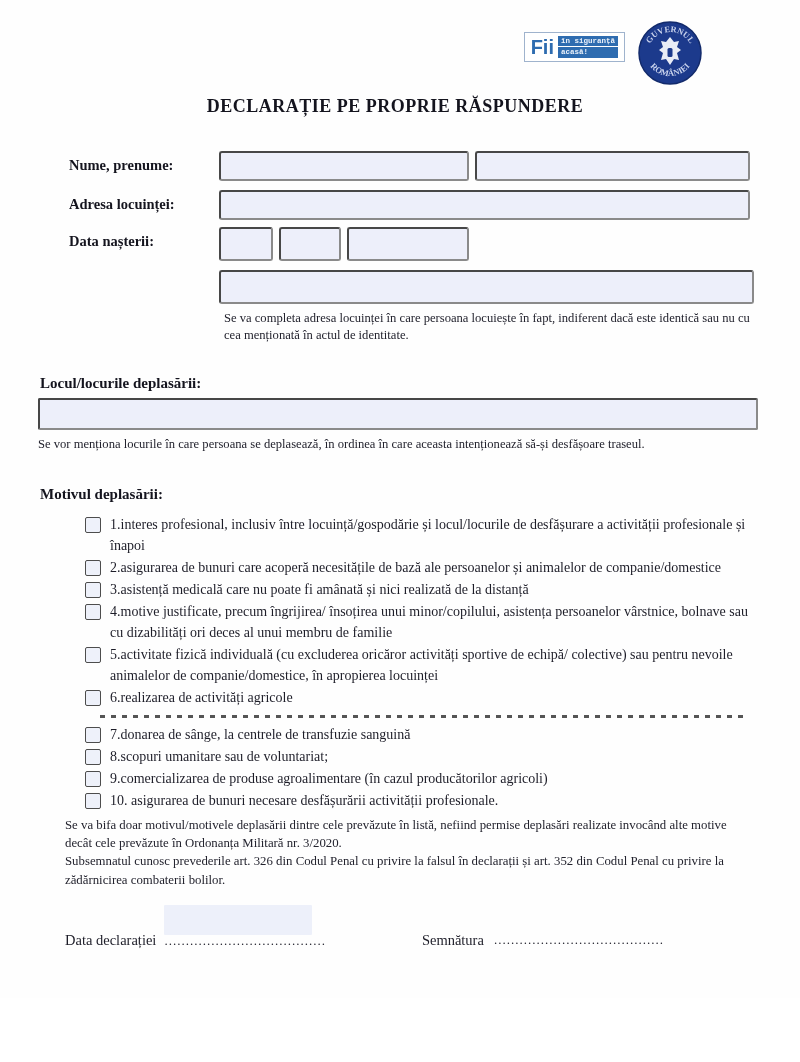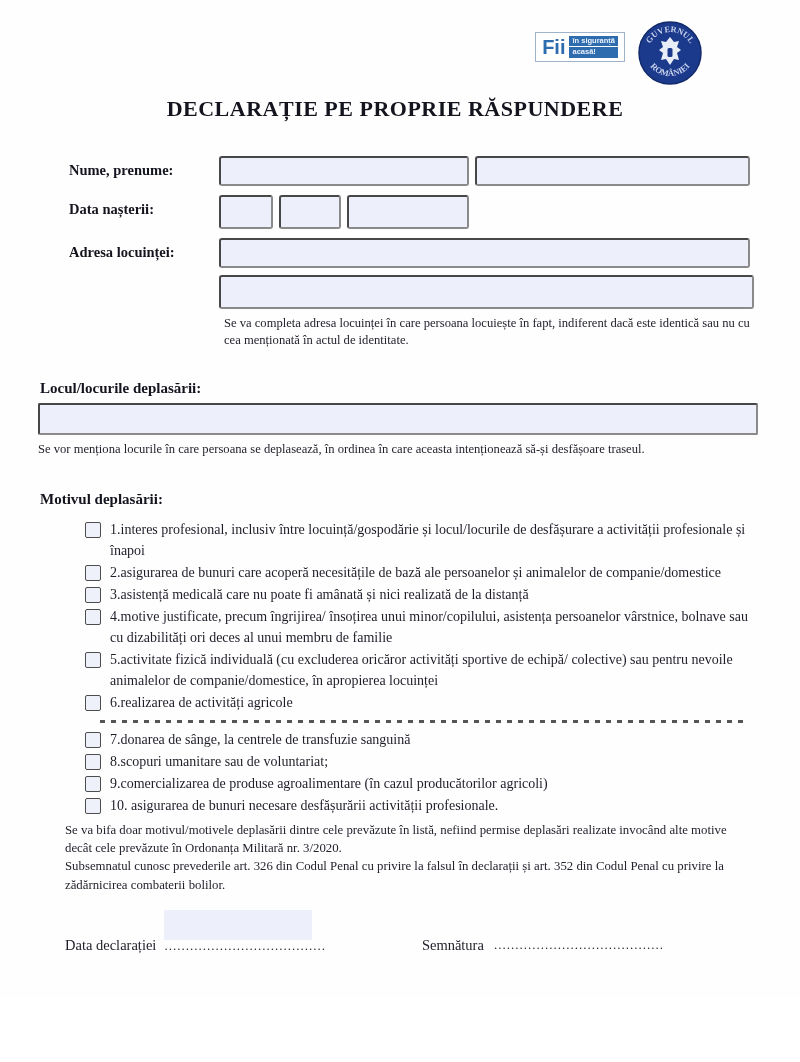--- a/index.html
+++ b/index.html
@@ -21,27 +21,27 @@
     display:flex;align-items:center;gap:4px;
     border:1px solid #9fb3cd;background:#fff;
     padding:3px 6px;
     font-family:"Liberation Sans", sans-serif;
   }
   .fii-word{font-size:20px;font-weight:bold;color:#2e6cb0;line-height:1;}
   .fii-lines{display:flex;flex-direction:column;gap:1px;}
   .fii-chip{
     background:#2e6cb0;color:#eaf1fa;
     font-size:7.5px;font-weight:bold;
-    padding:1px 3px;line-height:1.1;white-space:nowrap;
+    padding:1px 3px;line-height:1.1;white-space:nowrap;font-family:Liberation Mono, monospace;
   }
   .seal{position:absolute;right:48px;top:3px;width:64px;height:64px;}
   
   .title{
     text-align:center;
-    font-size:22px;font-weight:bold;
+    font-size:18px;font-weight:bold;
     letter-spacing:.5px;
     margin:6px 0 0 0;
     color:#14141e;
   }
   
   .form-area{margin-top:34px;margin-left:29px;}
   .frow{display:flex;align-items:flex-start;margin-bottom:9px;}
   .flabel{
     flex:0 0 150px;
     font-weight:bold;font-size:14.5px;
@@ -159,33 +159,33 @@
   <div class="form-area">
 
     <div class="frow">
       <span class="flabel">Nume, prenume:</span>
       <span class="boxes">
         <span class="ibox w-248"></span>
         <span class="ibox w-304"></span>
       </span>
     </div>
 
+    <div class="frow" style="margin-bottom:7px;">
+      <span class="flabel">Adresa locuinței:</span>
+      <span class="boxes">
+        <span class="ibox w-full"></span>
+      </span>
+    </div>
+
     <div class="frow">
       <span class="flabel">Data nașterii:</span>
       <span class="boxes" style="flex:0 0 auto;">
         <span class="ibox w-52" style="height:30px;"></span>
         <span class="ibox w-60" style="height:30px;"></span>
         <span class="ibox w-120" style="height:30px;"></span>
-      </span>
-    </div>
-
-    <div class="frow" style="margin-bottom:7px;">
-      <span class="flabel">Adresa locuinței:</span>
-      <span class="boxes">
-        <span class="ibox w-full"></span>
       </span>
     </div>
 
     <div class="addr2">
       <span class="ibox" style="display:block;"></span>
     </div>
 
     <p class="note note-indent" style="margin:6px 0 0 155px;">Se va completa adresa locuinței în care persoana locuiește în fapt, indiferent dacă este identică sau nu cu cea menționată în actul de identitate.</p>
   </div>
 

